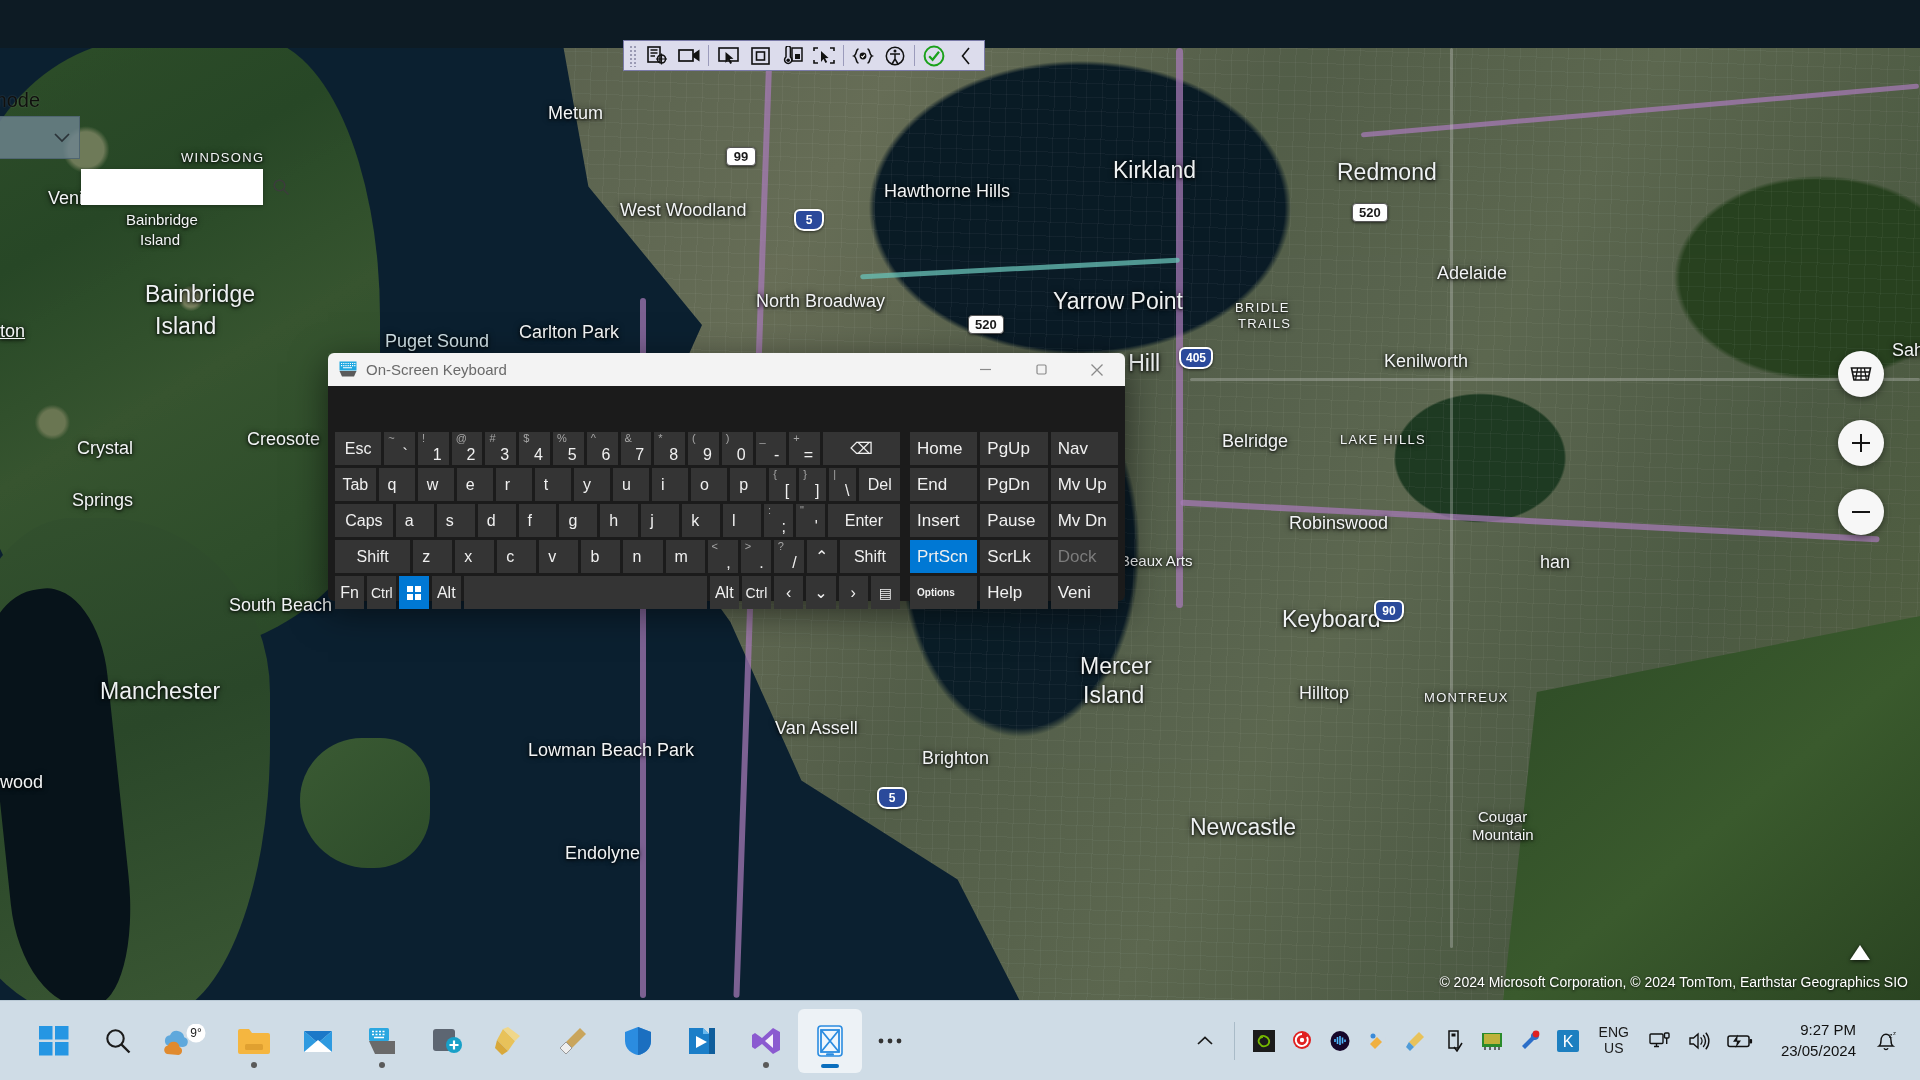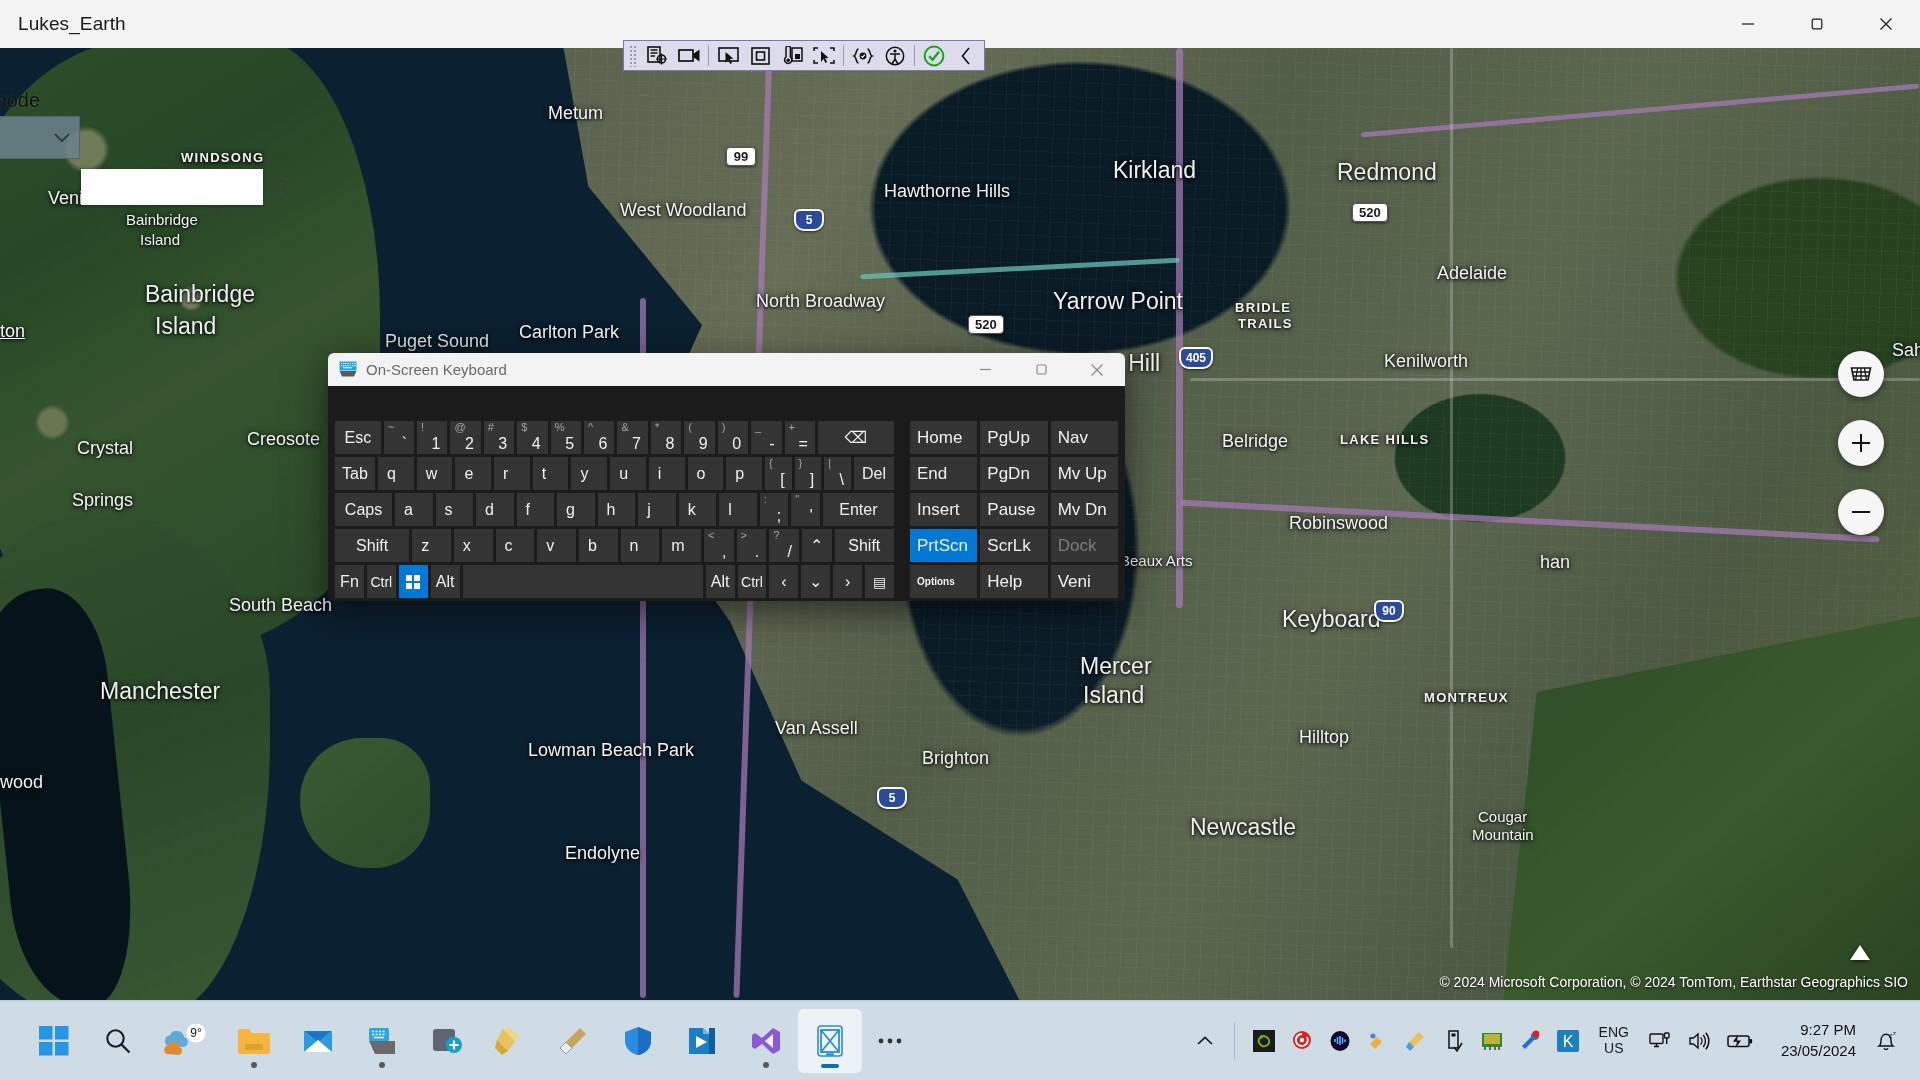--- a/index.html
+++ b/index.html
@@ -99,21 +99,21 @@
 
   
   .mlabel {
     position: absolute; color: #f2f4f5; text-shadow: 0 1px 3px rgba(0,0,0,.95), 0 0 6px rgba(0,0,0,.8);
     white-space: nowrap; pointer-events: none;
     font-family: "Liberation Sans", sans-serif;
   }
   .mlabel.lg { font-size: 23px; color: #eef1f2; }
   .mlabel.md { font-size: 18px; }
   .mlabel.sm { font-size: 15px; }
-  .mlabel.caps { font-size: 13px; font-weight: bold; letter-spacing: 1.3px; }
+  .mlabel.caps { font-size: 13px; font-weight: normal; letter-spacing: 1.3px; }
   .mlabel.water { color: #cfe0e6; }
 
   
   .shield {
     position: absolute; display: flex; align-items: center; justify-content: center;
     font-size: 13px; font-weight: bold; color: #1a1a1a; background: #fff;
     border: 1px solid #555; border-radius: 4px; padding: 1px 6px; min-width: 30px;
     box-shadow: 0 1px 3px rgba(0,0,0,.6);
   }
   .shield.interstate {
@@ -198,21 +198,21 @@
   .osk-wb {
     width: 56px; height: 33px; display: flex; align-items: center; justify-content: center;
     color: #8a8a8a;
   }
 
   #osk-body {
     height: 215px; background: #1b1b1b; padding: 8px 7px 7px 7px;
     display: flex; flex-direction: column;
     border-radius: 0 0 6px 6px;
   }
-  #osk-panes { display: flex; gap: 16px; flex: 1; margin-top: 27px; justify-content: center; }
+  #osk-panes { display: flex; gap: 10px; flex: 1; margin-top: 38px; justify-content: center; }
   #osk-main { display: flex; flex-direction: column; gap: 3px; flex: 1; }
   #osk-side { display: flex; flex-direction: column; gap: 3px; width: 208px; }
   .krow { display: flex; gap: 3px; height: 33px; }
   .key {
     background: #343434; color: #f0f0f0; display: flex; align-items: center; justify-content: center;
     font-size: 16px; position: relative; user-select: none;
     font-family: "Liberation Sans", sans-serif; flex: 1 1 0; min-width: 0;
   }
   .key.wide15 { flex: 1.5 1 0; }
   .key.wide20 { flex: 2 1 0; }
@@ -333,21 +333,21 @@
         <div class="mlabel md" style="left: 72px; top: 442px;">Springs</div>
         <div class="mlabel md" style="left: 1289px; top: 465px;">Robinswood</div>
         <div class="mlabel sm" style="left: 1120px; top: 504px;">Beaux Arts</div>
         <div class="mlabel md" style="left: 1540px; top: 504px;">han</div>
         <div class="mlabel md" style="left: 229px; top: 547px;">South Beach</div>
         <div class="mlabel caps" style="left: 858px; top: 343px;">DENNY-BLAINE</div>
         <div class="mlabel lg" style="left: 1282px; top: 558px;">Keyboard</div>
         <div class="mlabel lg" style="left: 1080px; top: 605px;">Mercer</div>
         <div class="mlabel lg" style="left: 1083px; top: 634px;">Island</div>
         <div class="mlabel lg" style="left: 100px; top: 630px;">Manchester</div>
-        <div class="mlabel md" style="left: 1299px; top: 635px; margin-top: 44px;">Hilltop</div>
+        <div class="mlabel md" style="left: 1299px; top: 635px;">Hilltop</div>
         <div class="mlabel caps" style="left: 1424px; top: 642px;">MONTREUX</div>
         <div class="mlabel md" style="left: 528px; top: 692px;">Lowman Beach Park</div>
         <div class="mlabel md" style="left: 775px; top: 670px;">Van Assell</div>
         <div class="mlabel md" style="left: 906px; top: 700px; padding-left: 16px;">Brighton</div>
         <div class="mlabel md" style="left: 0px; top: 724px;">wood</div>
         <div class="mlabel lg" style="left: 1190px; top: 766px;">Newcastle</div>
         <div class="mlabel sm" style="left: 1478px; top: 760px;">Cougar</div>
         <div class="mlabel sm" style="left: 1472px; top: 778px;">Mountain</div>
         <div class="mlabel md" style="left: 565px; top: 795px;">Endolyne</div>
       </div>
@@ -400,46 +400,20 @@
       <input id="search-input" type="text" placeholder="" style="">
       <span id="search-icon">
         <svg width="18" height="18" viewBox="0 0 18 18">
           <circle cx="7.5" cy="7.5" r="5.3" fill="none" stroke="#3c3c3c" stroke-width="1.5"></circle>
           <path d="M11.5 11.5 L16.5 16.5" stroke="#3c3c3c" stroke-width="1.5"></path>
         </svg>
       </span>
     </div>
   </div>
 
-  <div id="title-bar">
-    <div id="app-title">Lukes_Earth</div>
-    <div id="win-ctrls">
-      <div class="win-btn">
-        <span>
-          <svg width="14" height="14" viewBox="0 0 14 14">
-              <path d="M1 7 H13" stroke="currentColor" stroke-width="1.2"></path>
-            </svg>
-        </span>
-      </div>
-      <div class="win-btn">
-        <span>
-          <svg width="14" height="14" viewBox="0 0 14 14">
-              <rect x="2.2" y="2.2" width="9.6" height="9.6" rx="1.4" fill="none" stroke="currentColor" stroke-width="1.2"></rect>
-            </svg>
-        </span>
-      </div>
-      <div class="win-btn close">
-        <span>
-          <svg width="14" height="14" viewBox="0 0 14 14">
-              <path d="M1.5 1.5 L12.5 12.5 M12.5 1.5 L1.5 12.5" stroke="currentColor" stroke-width="1.2"></path>
-            </svg>
-        </span>
-      </div>
-    </div>
-  </div>
 
   <div id="automation-toolbar">
     <div class="grip"></div>
 
     <div class="tb-btn">
       <span>
         <svg width="21" height="19" viewBox="0 0 21 19">
           <rect x="1" y="1" width="12" height="15" fill="none" stroke="#111" stroke-width="1.6"></rect>
           <path d="M3.5 4 H10.5 M3.5 7 H10.5 M3.5 10 H8" stroke="#111" stroke-width="1.3"></path>
           <circle cx="14.5" cy="13" r="4" fill="none" stroke="#111" stroke-width="1.6"></circle>

